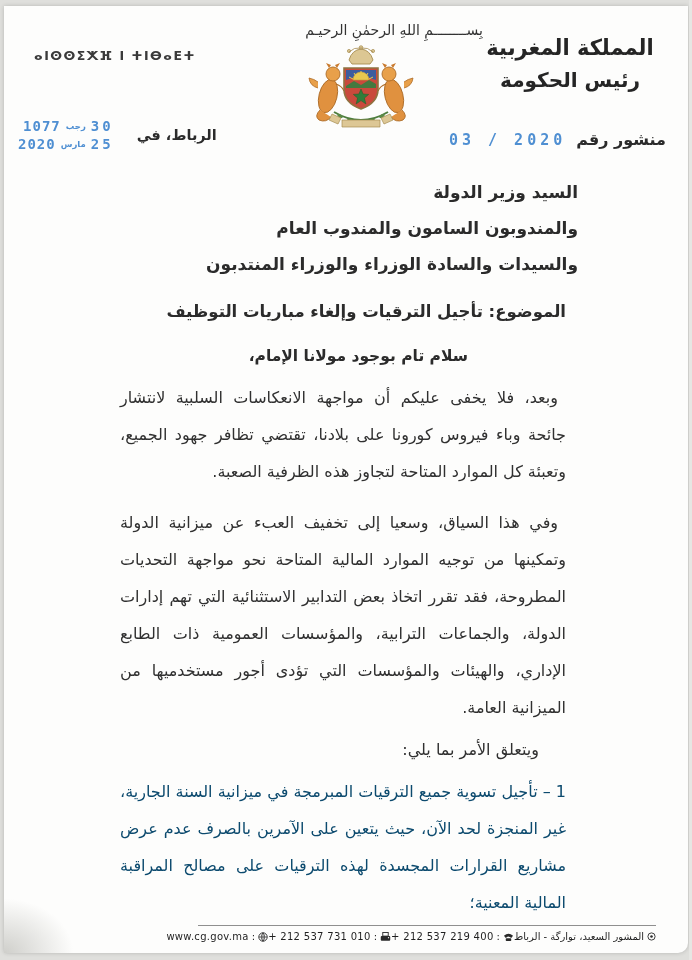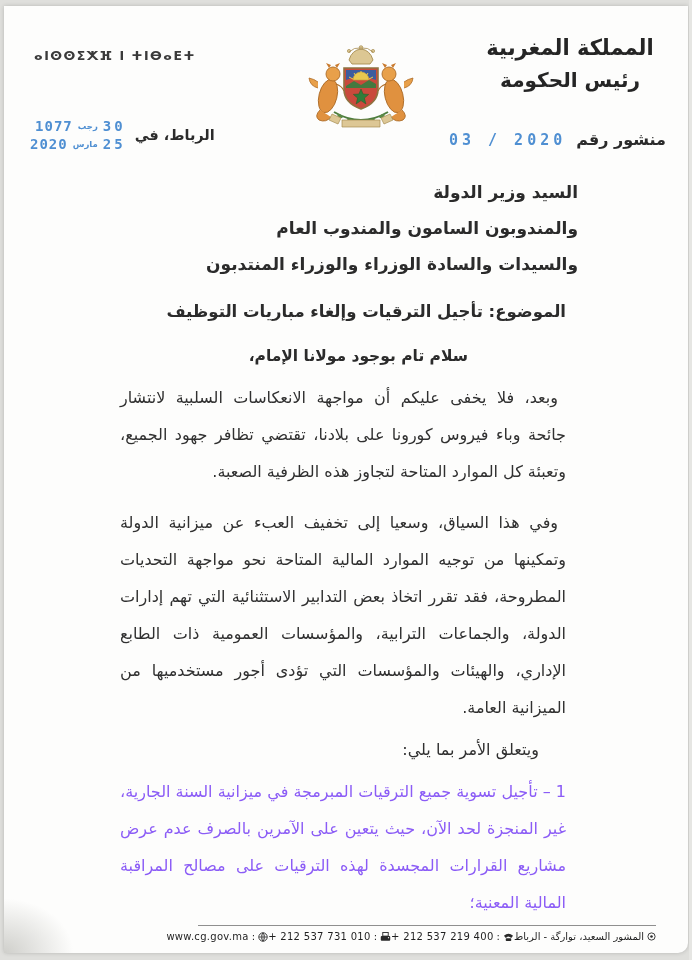--- a/index.html
+++ b/index.html
@@ -20,41 +20,41 @@
   .kingdom{position:absolute;top:30px;right:28px;width:180px;text-align:center;color:#252525;}
   .kingdom .k1{font-size:21px;font-weight:bold;transform:scaleY(1.05);}
   .kingdom .k2{font-size:20px;font-weight:bold;margin-top:8px;}
 
   
   .circular{position:absolute;top:124px;right:22px;display:flex;align-items:center;gap:10px;direction:rtl;}
   .circular .lbl{font-size:16px;font-weight:bold;}
   .stamp{color:#4f8fd2;}
   .circular .num{font-family:"DejaVu Sans Mono",monospace;font-size:15px;font-weight:bold;
                  letter-spacing:4px;direction:ltr;unicode-bidi:isolate;}
-  .dateline{position:absolute;top:112px;left:26px;display:flex;align-items:center;gap:9px;direction:rtl;justify-content:flex-end;}
+  .dateline{position:absolute;top:112px;left:14px;display:flex;align-items:center;gap:23px;direction:rtl;justify-content:flex-end;}
   .dateline .city{font-size:14.5px;font-weight:bold;white-space:nowrap;}
   .dstack{display:flex;flex-direction:column;gap:2px;}
   .drow{display:flex;align-items:center;gap:5px;direction:rtl;white-space:nowrap;}
   .drow .dd{font-family:"DejaVu Sans Mono",monospace;font-size:14px;font-weight:bold;
             letter-spacing:3px;direction:ltr;unicode-bidi:isolate;}
   .drow .dm{font-size:8.5px;font-weight:bold;}
   .drow .dy{font-family:"DejaVu Sans Mono",monospace;font-size:14px;font-weight:bold;
             letter-spacing:1px;direction:ltr;unicode-bidi:isolate;}
 
   
   .addressees{position:absolute;top:168px;left:90px;right:110px;text-align:right;}
   .addressees div{font-size:17px;font-weight:bold;line-height:36px;}
 
   
   .content{position:absolute;top:296px;right:122px;left:90px;direction:rtl;margin-left:26px;}
   .subject{font-size:16.5px;font-weight:bold;}
   .salutation{font-size:15.5px;font-weight:bold;margin:26px 98px 0 0;}
   .para{font-size:16px;line-height:37px;text-align:justify;text-indent:8px;margin:14px 0 0 0;color:#303030;}
   .intro{font-size:16px;margin:14px 27px 0 0;color:#303030;}
-  .item{font-size:16px;line-height:37px;text-align:justify;margin:14px 0 0 0;color:#8b5cf6;}
+  .item{font-size:16px;line-height:37px;text-align:justify;margin:14px 0 0 0;color:#0c4a6e;}
 
   
   .footer{position:absolute;top:919px;right:32px;width:458px;border-top:1px solid #8f8f8f;
           padding-top:5px;direction:rtl;}
   .frow{display:flex;align-items:center;justify-content:space-between;font-size:10px;color:#1f1f1f;
         white-space:nowrap;}
   .fitem{display:flex;align-items:center;gap:3px;}
   .fnum{direction:ltr;unicode-bidi:isolate;letter-spacing:.3px;}
   .ficon{display:inline-flex;color:#2a2a2a;}
   .ficon svg{display:block;}
@@ -64,20 +64,21 @@
 </head>
 <body>
 
 <div class="stage">
   <div class="page">
 
     <div class="tifinagh">
       <div class="t2">ⴰⵏⵙⵙⵉⵅⴼ ⵏ ⵜⵏⴱⴰⴹⵜ</div>
     </div>
 
+    <div class="bismillah">بِســــــــمِ اللهِ الرحمٰنِ الرحيـم</div>
 
     <div class="emblem">
       <svg width="118" height="90" viewBox="0 0 118 90" aria-hidden="true">
 
         <g>
           <path d="M47 16 q3 -10 12 -11 q9 1 12 11 l-3 4 h-18 z" fill="#dcc793" stroke="#a68c50" stroke-width="0.9"></path>
           <circle cx="47" cy="7" r="1.6" fill="#dcc793" stroke="#a68c50" stroke-width="0.7"></circle>
           <circle cx="59" cy="3.5" r="1.8" fill="#dcc793" stroke="#a68c50" stroke-width="0.7"></circle>
           <circle cx="71" cy="7" r="1.6" fill="#dcc793" stroke="#a68c50" stroke-width="0.7"></circle>
           <path d="M47 8 q5 -5 12 -4 q7 -1 12 4" fill="none" stroke="#a68c50" stroke-width="0.8"></path>

